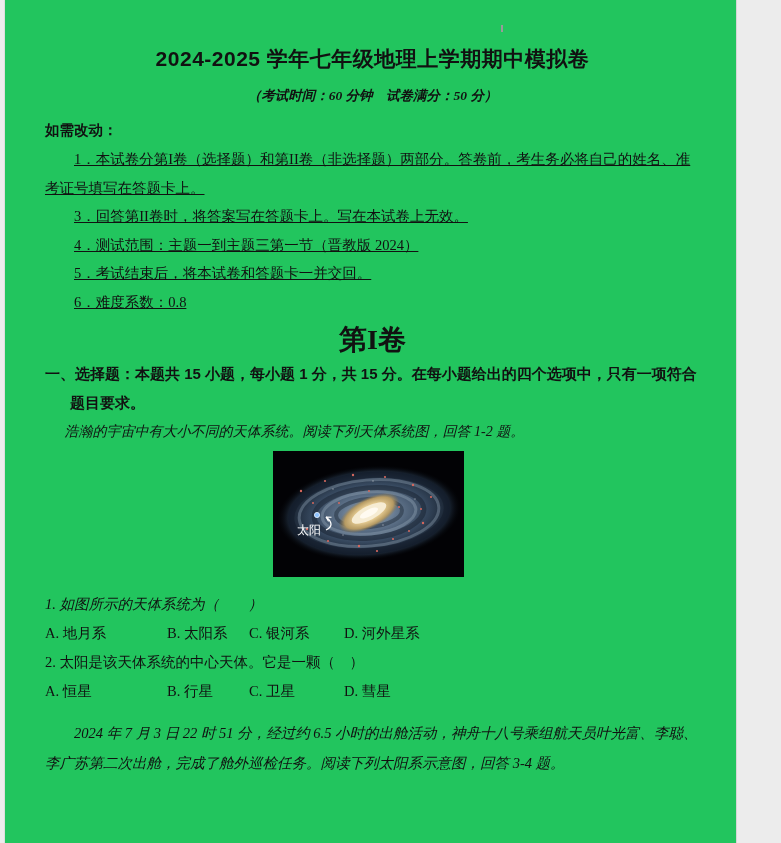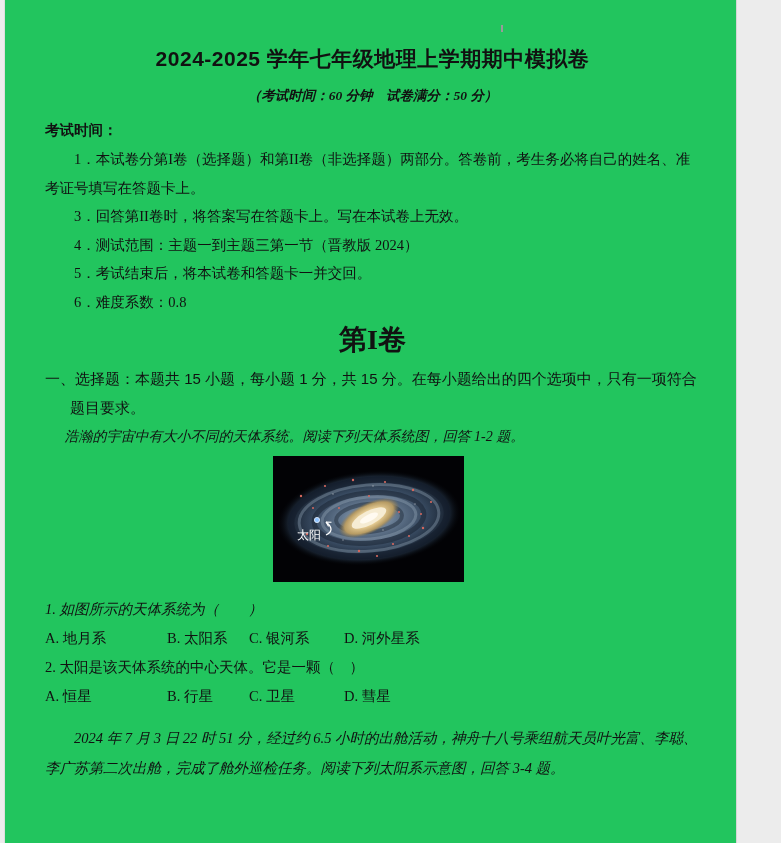--- a/index.html
+++ b/index.html
@@ -45,34 +45,34 @@
     font-family: "Liberation Sans", "DejaVu Sans", sans-serif;
     font-weight: 700;
     font-size: 14.5px;
     line-height: 29px;
     margin-top: 11px;
   }
   .notice-item {
     font-size: 14.5px;
     line-height: 28.6px;
     text-indent: 2em;
+    text-decoration: underline;
   }
   .part-heading {
     font-weight: 600;
     font-size: 28px;
     line-height: 38px;
     text-align: center;
     margin-top: 4px;
   }
   .section-instruction {
     font-family: "Liberation Sans", "DejaVu Sans", sans-serif;
-    font-weight: 400;
+    font-weight: 700;
     font-size: 15px;
     line-height: 29px;
-    margin-top: 5px;
     padding-left: 25px;
     text-indent: -25px;
   }
   .intro {
     font-style: italic;
     font-size: 14px;
     line-height: 29px;
     text-indent: 1.4em;
   }
   .figure-wrap {
@@ -117,21 +117,21 @@
 <body>
 
 <div class="canvas">
   <div class="page">
     <div class="stray-mark"></div>
     <div class="content">
 
       <div class="doc-title">2024-2025 学年七年级地理上学期期中模拟卷</div>
       <div class="doc-subtitle">（考试时间：60 分钟　试卷满分：50 分）</div>
 
-      <div class="notice-heading">考试时间：</div>
+      <div class="notice-heading">如需改动：</div>
       <div class="notice-item">1．本试卷分第I卷（选择题）和第II卷（非选择题）两部分。答卷前，考生务必将自己的姓名、准考证号填写在答题卡上。</div>
       <div class="notice-item">3．回答第II卷时，将答案写在答题卡上。写在本试卷上无效。</div>
       <div class="notice-item">4．测试范围：主题一到主题三第一节（晋教版 2024）</div>
       <div class="notice-item">5．考试结束后，将本试卷和答题卡一并交回。</div>
       <div class="notice-item">6．难度系数：0.8</div>
 
       <div class="part-heading">第I卷</div>
 
       <div class="section-instruction">一、选择题：本题共 15 小题，每小题 1 分，共 15 分。在每小题给出的四个选项中，只有一项符合题目要求。</div>
 

